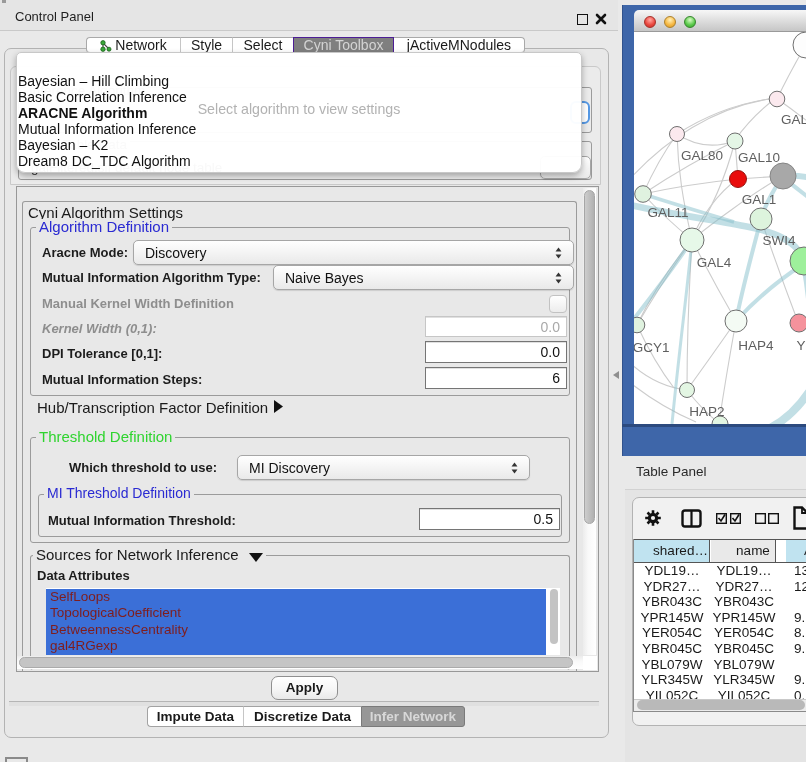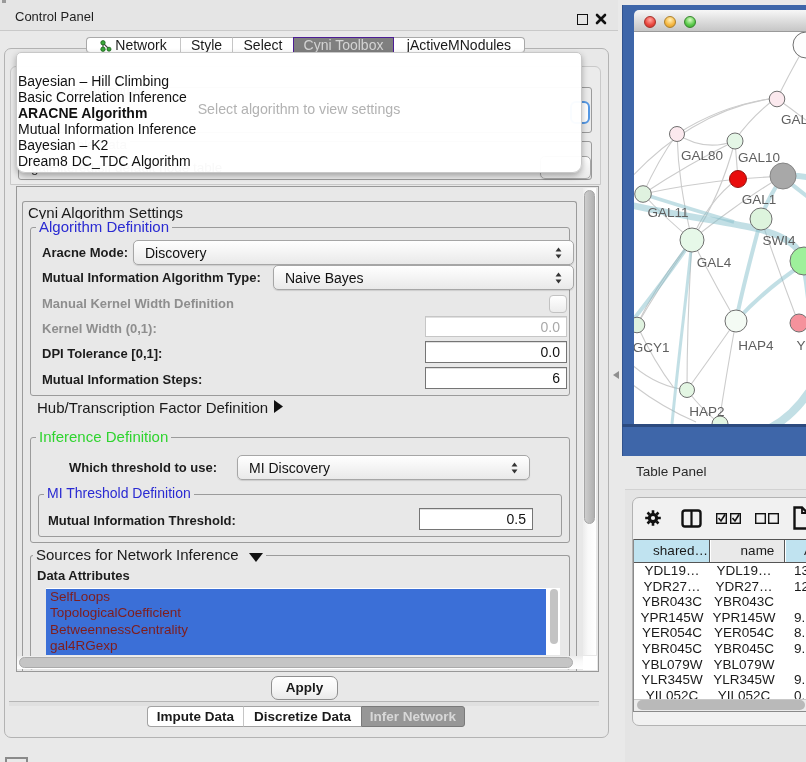--- a/index.html
+++ b/index.html
@@ -72,51 +72,51 @@
     <svg class="carr" viewBox="0 0 9 14">
         <path d="M4.5 0 L8.3 5 H0.7 Z" fill="#333"></path>
         <path d="M4.5 14 L8.3 9 H0.7 Z" fill="#333"></path>
       </svg>
   </div>
 
   <div class="abs blab" style="left:42px;top:296px;color:#8e8e8e;">Manual Kernel Width Definition</div>
   <div class="abs" style="left:549px;top:295px;width:16px;height:16px;border:1px solid #c2c2c2;border-radius:4px;
        background:linear-gradient(#ffffff,#ececec);"></div>
 
-  <div class="abs blab" style="left:42px;top:321px;color:#8e8e8e;">Kernel Width (0,1):</div>
+  <div class="abs blab" style="left:42px;top:321px;color:#8e8e8e;font-style:italic;">Kernel Width (0,1):</div>
   <div class="field dfield" style="left:425px;top:316px;width:142px;height:21px;">0.0</div>
 
   <div class="abs blab" style="left:42px;top:346px;">DPI Tolerance [0,1]:</div>
   <div class="field" style="left:425px;top:341px;width:142px;height:22px;">0.0</div>
 
   <div class="abs blab" style="left:42px;top:372px;">Mutual Information Steps:</div>
   <div class="field" style="left:425px;top:367px;width:142px;height:22px;">6</div>
 
   <div class="abs" style="left:37px;top:399px;font-size:15px;color:#1a1a1a;">Hub/Transcription Factor Definition</div>
   <svg class="abs" style="left:272px;top:399px;" width="12" height="15" viewBox="0 0 12 15">
       <path d="M2 1 L11 7.5 L2 14 Z" fill="#111"></path>
     </svg>
 
   <div class="gbox" style="left:30px;top:437px;width:538px;height:104px;"></div>
-  <div class="gtitle" style="left:36px;top:429px;color:#2fd42f;">Inference Definition</div>
+  <div class="gtitle" style="left:36px;top:429px;color:#2fd42f;">Threshold Definition</div>
 
   <div class="abs blab" style="left:69px;top:460px;">Which threshold to use:</div>
   <div class="combo" style="left:237px;top:455px;width:291px;height:23px;">
     <span class="ct">MI Discovery</span>
     <svg class="carr" viewBox="0 0 9 14">
         <path d="M4.5 0 L8.3 5 H0.7 Z" fill="#333"></path>
         <path d="M4.5 14 L8.3 9 H0.7 Z" fill="#333"></path>
       </svg>
   </div>
 
   <div class="gbox" style="left:38px;top:494px;width:522px;height:41px;"></div>
   <div class="gtitle" style="left:44px;top:486px;color:#2a2ad2;font-size:14px;">MI Threshold Definition</div>
 
   <div class="abs blab" style="left:48px;top:513px;">Mutual Information Threshold:</div>
-  <div class="field" style="left:419px;top:508px;width:114px;height:22px;">0.5</div>
+  <div class="field" style="left:419px;top:508px;width:141px;height:22px;">0.5</div>
 
   <div class="gbox" style="left:30px;top:555px;width:538px;height:114px;border-bottom:none;"></div>
   <div class="gtitle" style="left:33px;top:547px;">Sources for Network Inference<span style="display:inline-block;width:24px;"></span></div>
   <svg class="abs" style="left:248px;top:551px;" width="16" height="12" viewBox="0 0 16 12">
       <path d="M1 2 L15 2 L8 11 Z" fill="#111"></path>
     </svg>
 
   <div class="abs blab" style="left:37px;top:568px;">Data Attributes</div>
 
   <div class="abs" style="left:46px;top:588px;width:514px;height:67px;background:#fff;overflow:hidden;">
@@ -288,21 +288,21 @@
   <svg class="abs" style="left:793px;top:506px;" width="16" height="24" viewBox="0 0 16 24">
     <path d="M1.5 1.5 H9 L14.5 7 V22.5 H1.5 Z" fill="none" stroke="#111" stroke-width="2.4"></path>
     <path d="M9 1.5 V7 H14.5" fill="none" stroke="#111" stroke-width="1.8"></path>
   </svg>
 
   <div class="abs" style="left:633px;top:539px;width:173px;height:172px;background:#ffffff;border-left:1px solid #8a8a8a;overflow:hidden;">
 
     <div class="abs" style="left:0;top:0;width:173px;height:24px;border-top:1px solid #555;border-bottom:1px solid #555;box-sizing:border-box;">
       <div class="abs" style="left:0;top:0;width:76px;height:22px;background:#c0e3f0;border-right:1px solid #555;
            text-align:center;line-height:22px;font-size:13.5px;padding-left:18px;box-sizing:border-box;">shared…</div>
-      <div class="abs" style="left:77px;top:0;width:74px;height:22px;background:#e9e9e9;border-right:1px solid #555;
+      <div class="abs" style="left:77px;top:0;width:65px;height:22px;background:#e9e9e9;border-right:1px solid #555;
            text-align:center;line-height:22px;font-size:13.5px;padding-left:20px;box-sizing:border-box;">name</div>
       <div class="abs" style="left:152px;top:0;width:40px;height:22px;background:#c0e3f0;
            text-align:left;line-height:22px;font-size:13.5px;padding-left:18px;">A</div>
     </div>
 
     <div class="abs" style="left:0;top:24px;width:76px;text-align:center;font-size:13.5px;color:#1a1a1a;line-height:15.6px;">YDL19…<br>YDR27…<br>YBR043C<br>YPR145W<br>YER054C<br>YBR045C<br>YBL079W<br>YLR345W<br>YIL052C</div>
     <div class="abs" style="left:73px;top:24px;width:74px;text-align:center;font-size:13.5px;color:#1a1a1a;line-height:15.6px;">YDL19…<br>YDR27…<br>YBR043C<br>YPR145W<br>YER054C<br>YBR045C<br>YBL079W<br>YLR345W<br>YIL052C</div>
     <div class="abs" style="left:160px;top:24px;width:40px;text-align:left;font-size:13.5px;color:#1a1a1a;line-height:15.6px;">13…<br>12…<br>&nbsp;<br>9.<br>8.<br>9.<br>&nbsp;<br>9.<br>0.</div>
 
     <div class="abs" style="left:0;top:160px;width:173px;height:12px;background:#ececec;border-top:1px solid #c9c9c9;"></div>

